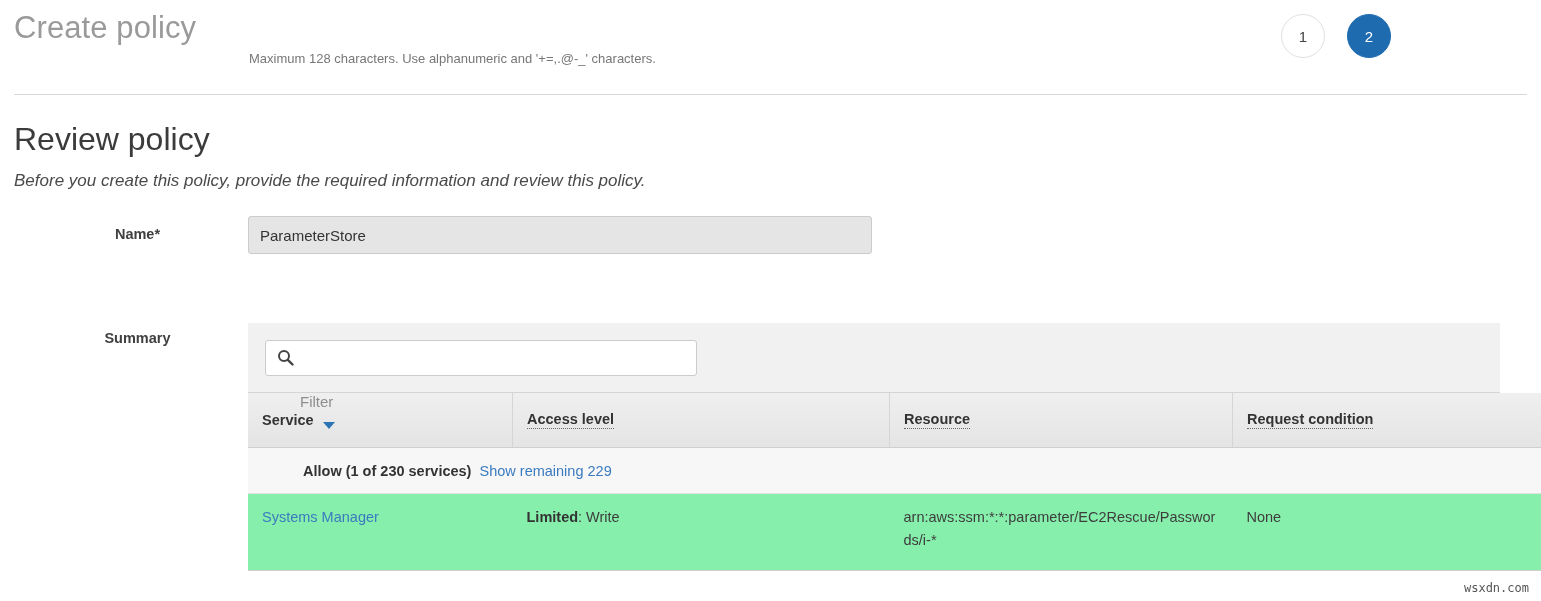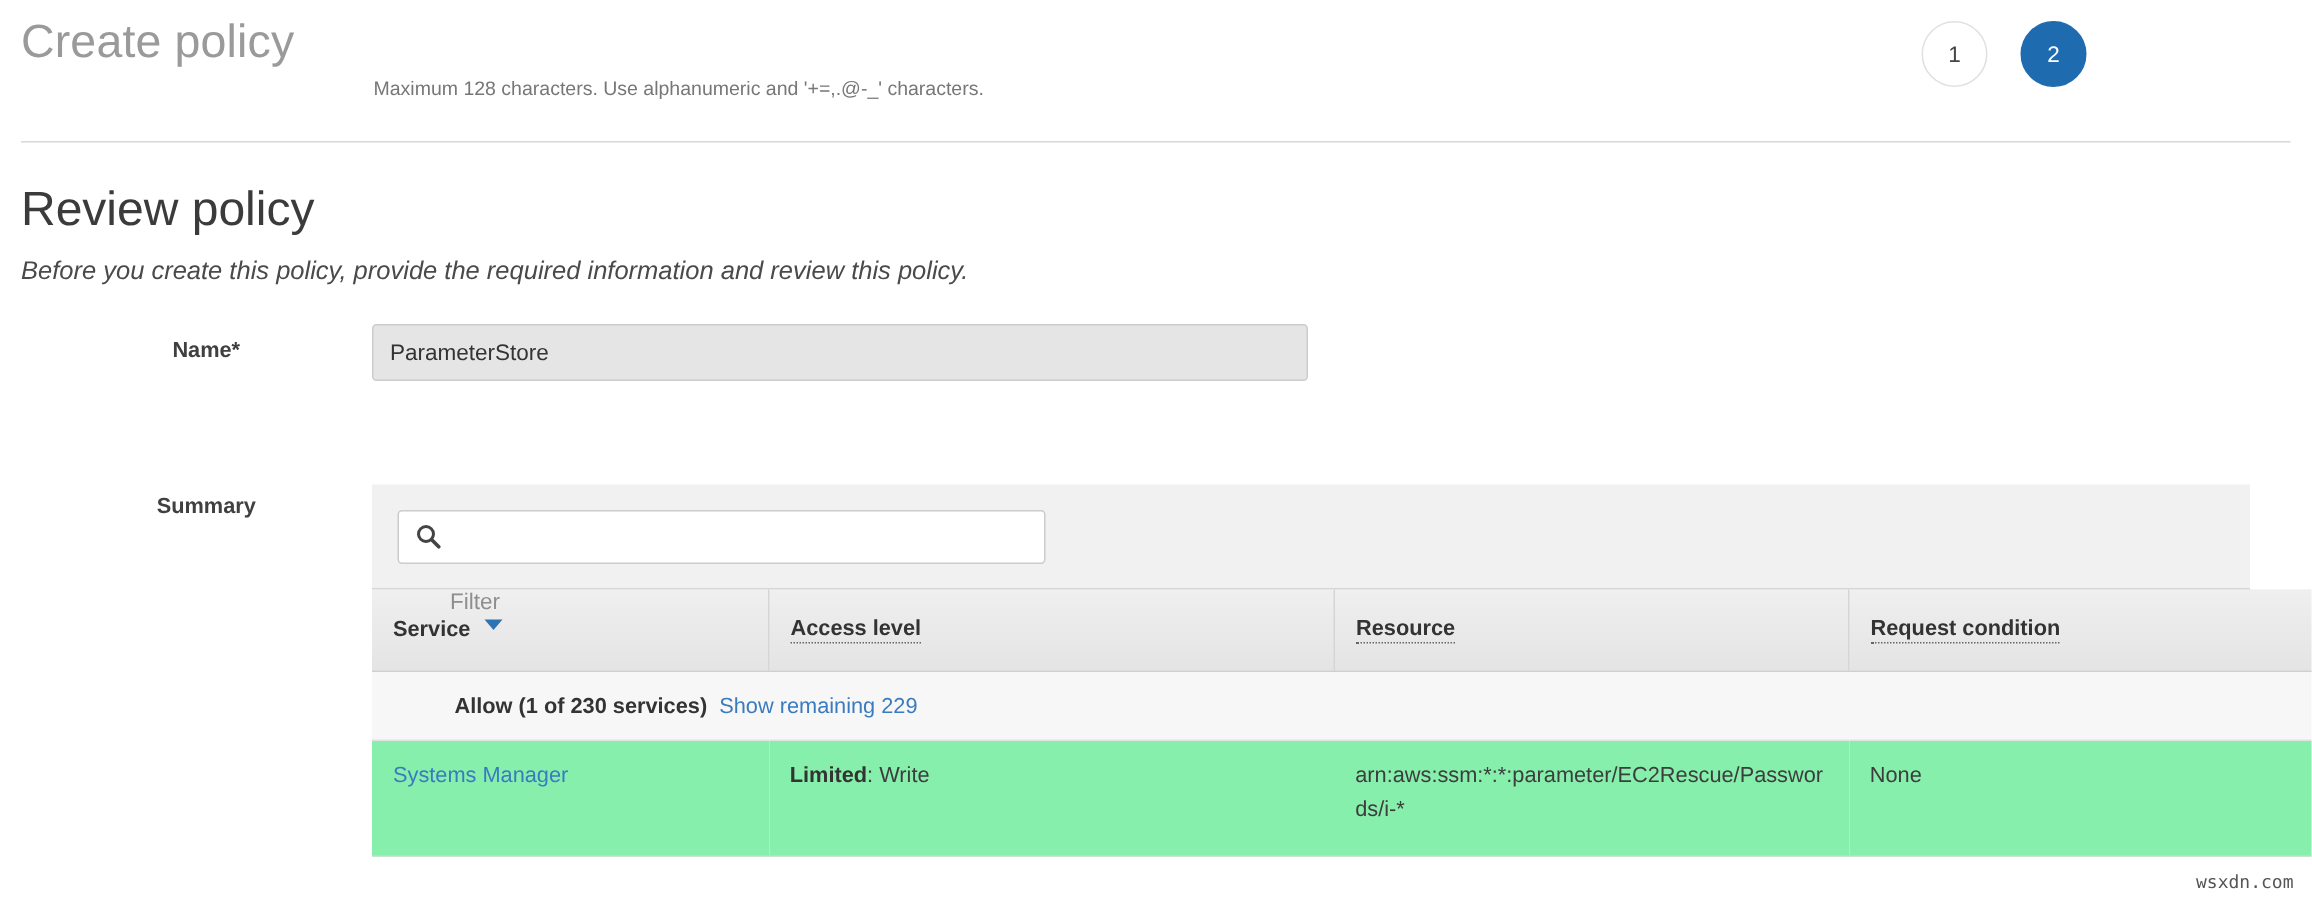--- a/index.html
+++ b/index.html
@@ -205,21 +205,21 @@
     padding: 13px 0 13px 14px;
     height: 28px;
     vertical-align: middle;
   }
   .summary-table th:last-child { border-right: none; }
   .col-service   { width: 250px; }
   .col-access    { width: 362px; margin-left: 40px; }
   .col-resource  { width: 328px; }
   .col-condition { width: 312px; }
 
-  .th-inner { display: inline-flex; align-items: flex-start; }
+  .th-inner { display: inline-flex; align-items: flex-end; }
   .dotted-underline {
     border-bottom: 1px dotted #666666;
     padding-bottom: 1px;
   }
   .sort-caret {
     display: inline-block;
     margin-left: 9px;
     width: 0; height: 0;
     border-left: 6px solid transparent;
     border-right: 6px solid transparent;

